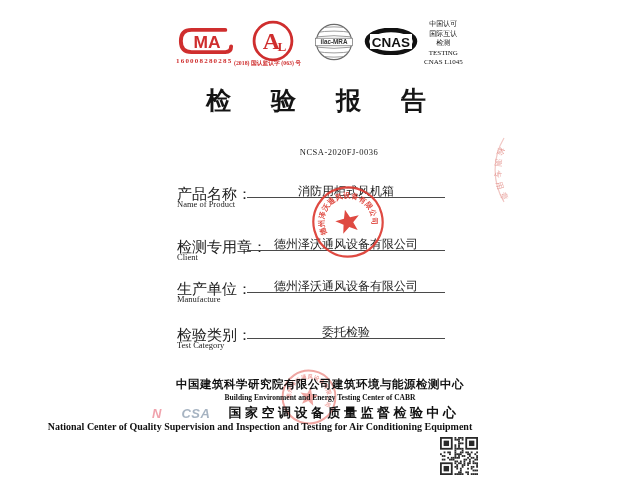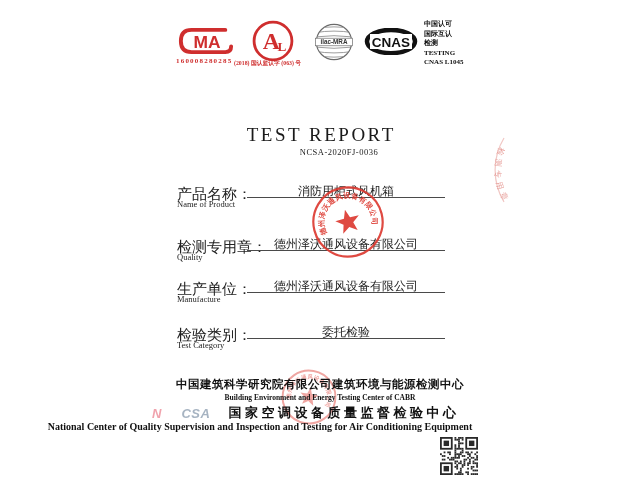--- a/index.html
+++ b/index.html
@@ -6,21 +6,21 @@
   .page{
     position:relative; width:640px; height:480px; overflow:hidden;
     background:radial-gradient(130% 125% at 50% 45%, #ffffff 62%, #f6f6f4 86%, #e9e9e6 100%);
     font-family:"Liberation Serif","DejaVu Serif",serif; color:#1c1c1c;
   }
   .abs{position:absolute;}
   
   .cma-number{left:176px;top:57px;font-size:7px;letter-spacing:1.2px;color:#cf2e2e;font-weight:bold;text-align:right;}
   .cal-note{left:234px;top:59px;font-size:5.8px;color:#cf2e2e;font-weight:bold;}
   .cnas-lines{left:424px;top:20px;line-height:9.5px;}
-  .cnas-lines div{font-size:7px;font-weight:bold;color:#111;}
+  .cnas-lines div{font-size:7px;font-weight:normal;color:#111;text-align:center;}
   
   .title-zh{left:0;top:84px;width:632px;text-align:center;font-size:25px;font-weight:bold;
             letter-spacing:40px;text-indent:40px;color:#151515;}
   .title-en{left:0;top:124px;width:640px;text-align:center;font-size:19px;letter-spacing:2.5px;
             text-indent:2.5px;color:#1a1a1a;}
   .report-no{left:0;top:147px;width:640px;text-align:center;font-size:8.5px;letter-spacing:.5px;color:#222;margin-left:19px;}
   
   .frow{position:absolute;left:175px;width:350px;height:34px;}
   .f-zh{position:absolute;left:2px;top:2px;font-size:15px;color:#222;}
   .f-en{position:absolute;left:2px;top:16px;font-size:8.5px;color:#222;}
@@ -86,38 +86,38 @@
   </svg>
 
   <div class="abs cnas-lines">
     <div>中国认可</div>
     <div>国际互认</div>
     <div>检测</div>
     <div>TESTING</div>
     <div>CNAS L1045</div>
   </div>
 
-  <div class="abs title-en">TEST REPORT</div>
+  <div class="abs title-zh">检验报告</div>
   <div class="abs report-no">NCSA-2020FJ-0036</div>
 
   <svg class="abs stamp-partial" viewBox="0 0 24 76">
     <path id="parc" d="M 16 6 A 62 62 0 0 0 16 70" fill="none" stroke="#e59a94" stroke-width="1.2"></path>
     <text font-size="8" fill="#d4534b" letter-spacing="4">
       <textPath href="#parc" startOffset="10">检测专用章</textPath>
     </text>
   </svg>
 
   <div class="frow" style="top:183px">
     <div class="f-zh">产品名称：</div>
     <div class="f-en">Name of Product</div>
     <div class="f-line">消防用柜式风机箱</div>
   </div>
   <div class="frow" style="top:236px">
     <div class="f-zh">检测专用章：</div>
-    <div class="f-en">Quality</div>
+    <div class="f-en">Client</div>
     <div class="f-line">德州泽沃通风设备有限公司</div>
   </div>
   <div class="frow" style="top:278px">
     <div class="f-zh">生产单位：</div>
     <div class="f-en">Manufacture</div>
     <div class="f-line">德州泽沃通风设备有限公司</div>
   </div>
   <div class="frow" style="top:324px">
     <div class="f-zh">检验类别：</div>
     <div class="f-en">Test Category</div>

